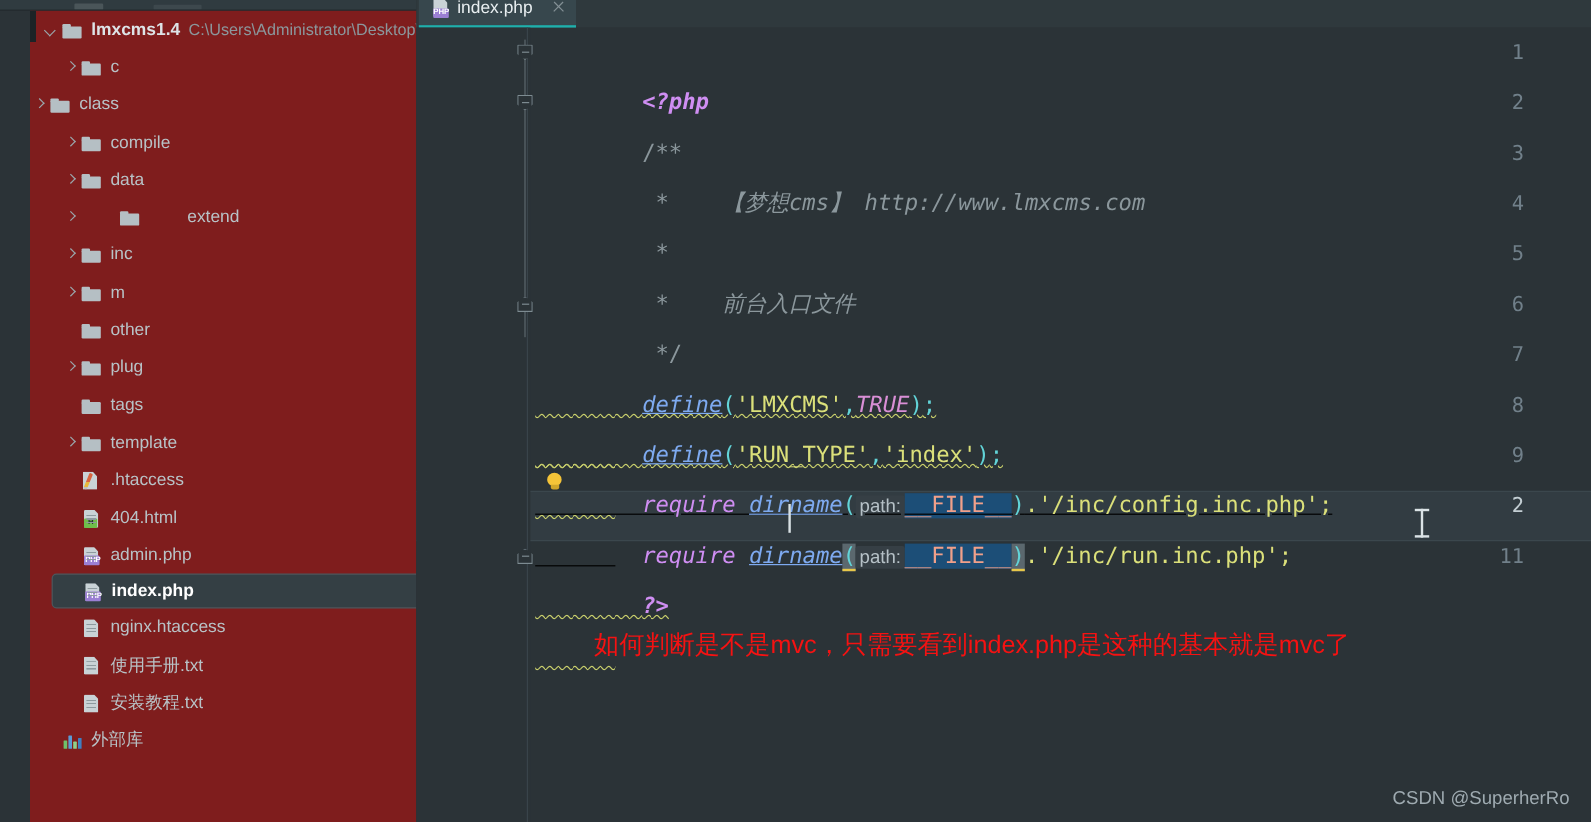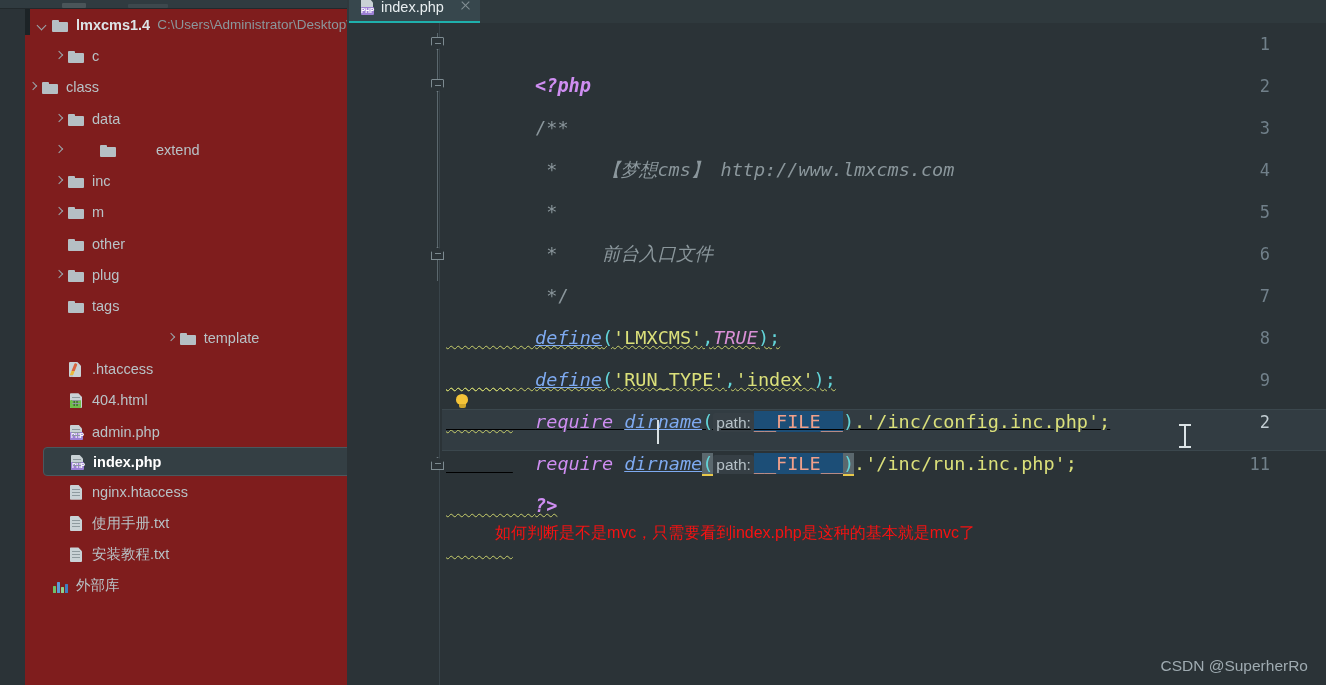--- a/index.html
+++ b/index.html
@@ -197,21 +197,21 @@
   .mouse-cursor { position: absolute; left: 1180px; top: 424px; width: 12px; height: 24px; }
   .mouse-cursor::before, .mouse-cursor::after {
     content: ""; position: absolute; left: 0; width: 12px; height: 1.6px; background: #dbe3e6;
   }
   .mouse-cursor::before { top: 0; }
   .mouse-cursor::after  { bottom: 0; }
   .mouse-cursor i { position: absolute; left: 5.2px; top: 0; width: 1.6px; height: 24px; background: #dbe3e6; }
 
   .annotation {
     position: absolute; left: 495px; top: 523px;
-    color: #f51212; font-size: 16px; white-space: nowrap;
+    color: #f51212; font-size: 21px; white-space: nowrap;
     font-family: "Liberation Sans", sans-serif;
   }
   .watermark {
     position: absolute; right: 18px; bottom: 10px;
     color: #9fabb1; font-size: 15.5px; font-family: "Liberation Sans", sans-serif;
   }
 </style>
 </head>
 <body>
 
@@ -244,20 +244,25 @@
           <span class="tree-label">c</span>
         </div>
         <div class="tree-row" style="">
           <span class="chev right"></span>
           <span class="ico folder"></span>
           <span class="tree-label">class</span>
         </div>
         <div class="tree-row" style="padding-left: 26px;">
           <span class="chev right"></span>
           <span class="ico folder"></span>
+          <span class="tree-label">compile</span>
+        </div>
+        <div class="tree-row" style="padding-left: 26px;">
+          <span class="chev right"></span>
+          <span class="ico folder"></span>
           <span class="tree-label">data</span>
         </div>
         <div class="tree-row" style="padding-left: 26px; gap: 32px;">
           <span class="chev right"></span>
           <span class="ico folder"></span>
           <span class="tree-label">extend</span>
         </div>
         <div class="tree-row" style="padding-left: 26px;">
           <span class="chev right"></span>
           <span class="ico folder"></span>
@@ -276,21 +281,21 @@
         <div class="tree-row" style="padding-left: 26px;">
           <span class="chev right"></span>
           <span class="ico folder"></span>
           <span class="tree-label">plug</span>
         </div>
         <div class="tree-row" style="padding-left: 26px;">
           <span class="chev"></span>
           <span class="ico folder"></span>
           <span class="tree-label">tags</span>
         </div>
-        <div class="tree-row" style="padding-left: 26px; justify-content: center;">
+        <div class="tree-row" style="padding-left: 26px;">
           <span class="chev right"></span>
           <span class="ico folder"></span>
           <span class="tree-label">template</span>
         </div>
         <div class="tree-row" style="padding-left: 26px;">
           <span class="chev"></span>
           <span class="ico pencil"></span>
           <span class="tree-label">.htaccess</span>
         </div>
         <div class="tree-row" style="padding-left: 26px;">

